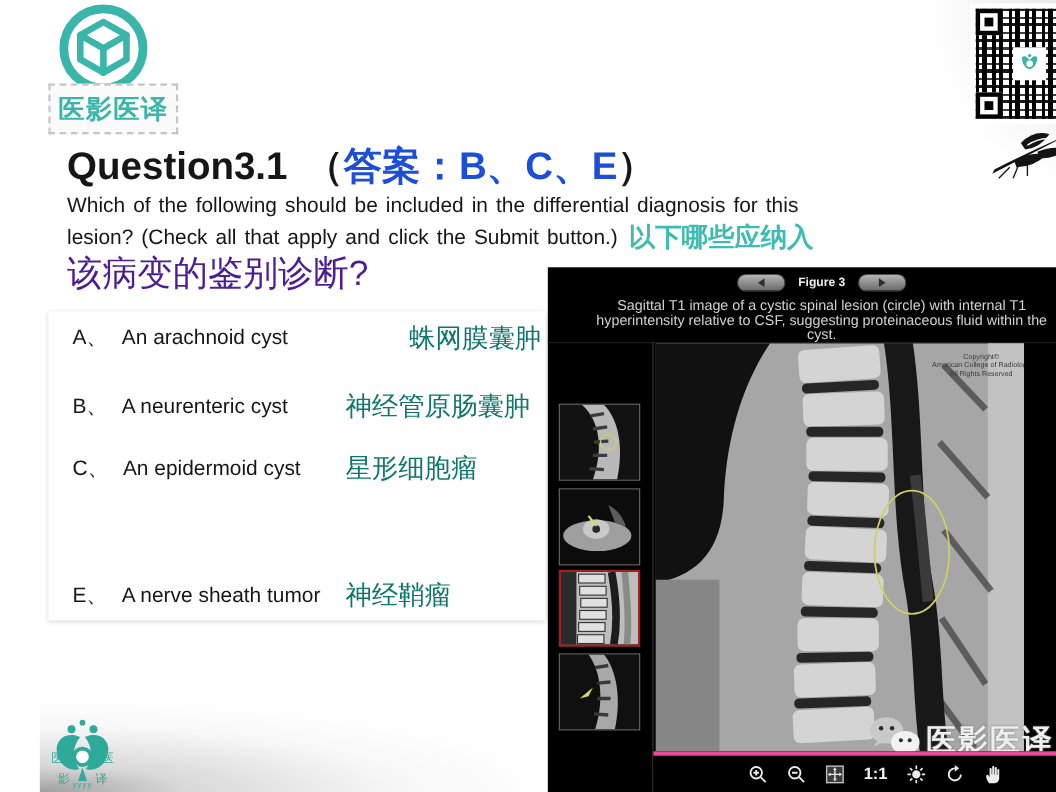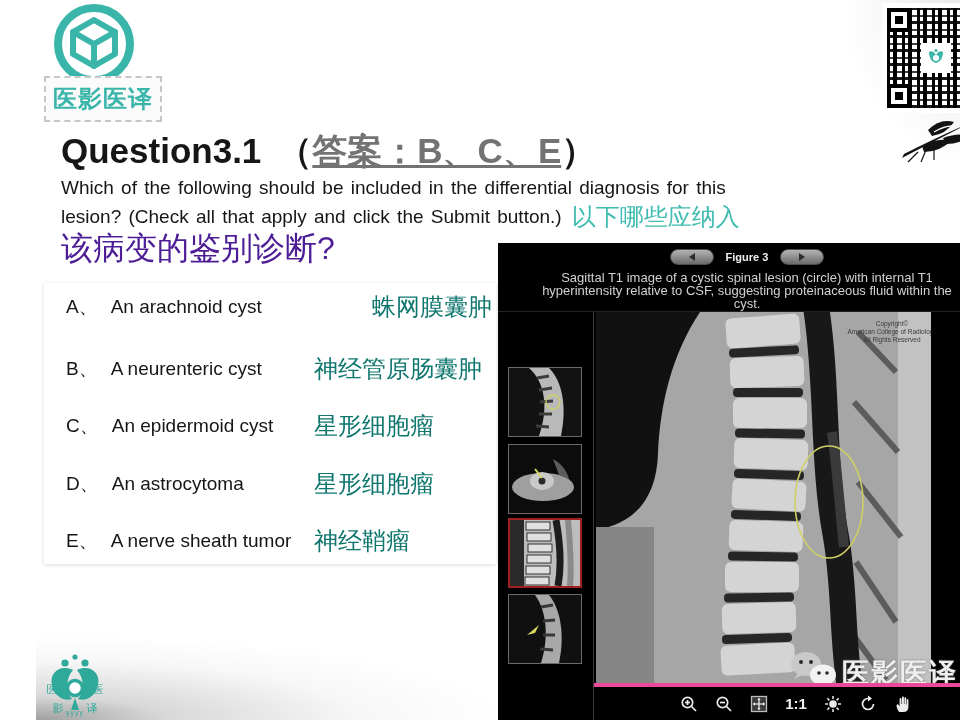--- a/index.html
+++ b/index.html
@@ -28,26 +28,26 @@
   .finder::after { content:""; position:absolute; left:4px; top:4px; width:8px; height:8px; background:#000; }
   .f1 { left:5px; top:5px; } .f2 { right:5px; top:5px; } .f3 { left:5px; bottom:5px; }
   .qr-center { position:absolute; left:39px; top:40px; width:30px; height:30px; background:#fff;
     display:flex; align-items:center; justify-content:center; }
 
   .dragonfly { position:absolute; left:852px; top:112px; }
 
   
   .title { position:absolute; left:25px; top:128px; font-size:35px; font-weight:bold; color:#161616; white-space:nowrap; }
   .title .gap { display:inline-block; width:16px; }
-  .title .red { color:#737373;text-decoration:underline; }
+  .title .red { color:#1d4ed8; }
 
   
   .question { position:absolute; left:25px; top:173px; width:760px; }
   .q-line { white-space:nowrap; font-size:19px; color:#161616; line-height:29px; word-spacing:2px; }
-  .q-zh-inline { font-size:24px; color:#3fbcb1; margin-left:10px; vertical-align:-2px; }
+  .q-zh-inline { font-size:24px; color:#3fbcb1; margin-left:10px; vertical-align:-2px;font-weight:bold; }
   .q-zh-line { font-size:32px; color:#4c1d95; line-height:32px; margin-top:1px; }
 
   
   .options { position:absolute; left:8px; top:283px; width:452px; height:281px; background:#fff;
     box-shadow:0 1px 4px rgba(0,0,0,.14); }
   .opt { position:absolute; left:22px; right:4px; height:34px; display:flex; align-items:center; }
   .opt-en { width:248px; flex:none; font-size:19px; color:#161616; white-space:nowrap; }
   .opt-en .letter { margin-right:13px; }
   .opt-zh { font-size:24px; color:#0f766e; white-space:nowrap; }
   .o-a{top:7px;justify-content:space-between;} .o-b{top:69px;} .o-c{top:126px;} .o-d{top:184px;} .o-e{top:241px;}
@@ -152,24 +152,20 @@
     <div class="opt o-a">
       <span class="opt-en"><span class="letter">A、</span><span>An arachnoid cyst</span></span>
       <span class="opt-zh">蛛网膜囊肿</span>
     </div>
     <div class="opt o-b">
       <span class="opt-en"><span class="letter">B、</span><span>A neurenteric cyst</span></span>
       <span class="opt-zh">神经管原肠囊肿</span>
     </div>
     <div class="opt o-c">
       <span class="opt-en"><span class="letter">C、</span><span>An epidermoid cyst</span></span>
-      <span class="opt-zh">星形细胞瘤</span>
-    </div>
-    <div class="opt o-d">
-      <span class="opt-en"><span class="letter">D、</span><span>An astrocytoma</span></span>
       <span class="opt-zh">星形细胞瘤</span>
     </div>
     <div class="opt o-e">
       <span class="opt-en"><span class="letter">E、</span><span>A nerve sheath tumor</span></span>
       <span class="opt-zh">神经鞘瘤</span>
     </div>
   </div>
 
   <div class="viewer">
 

